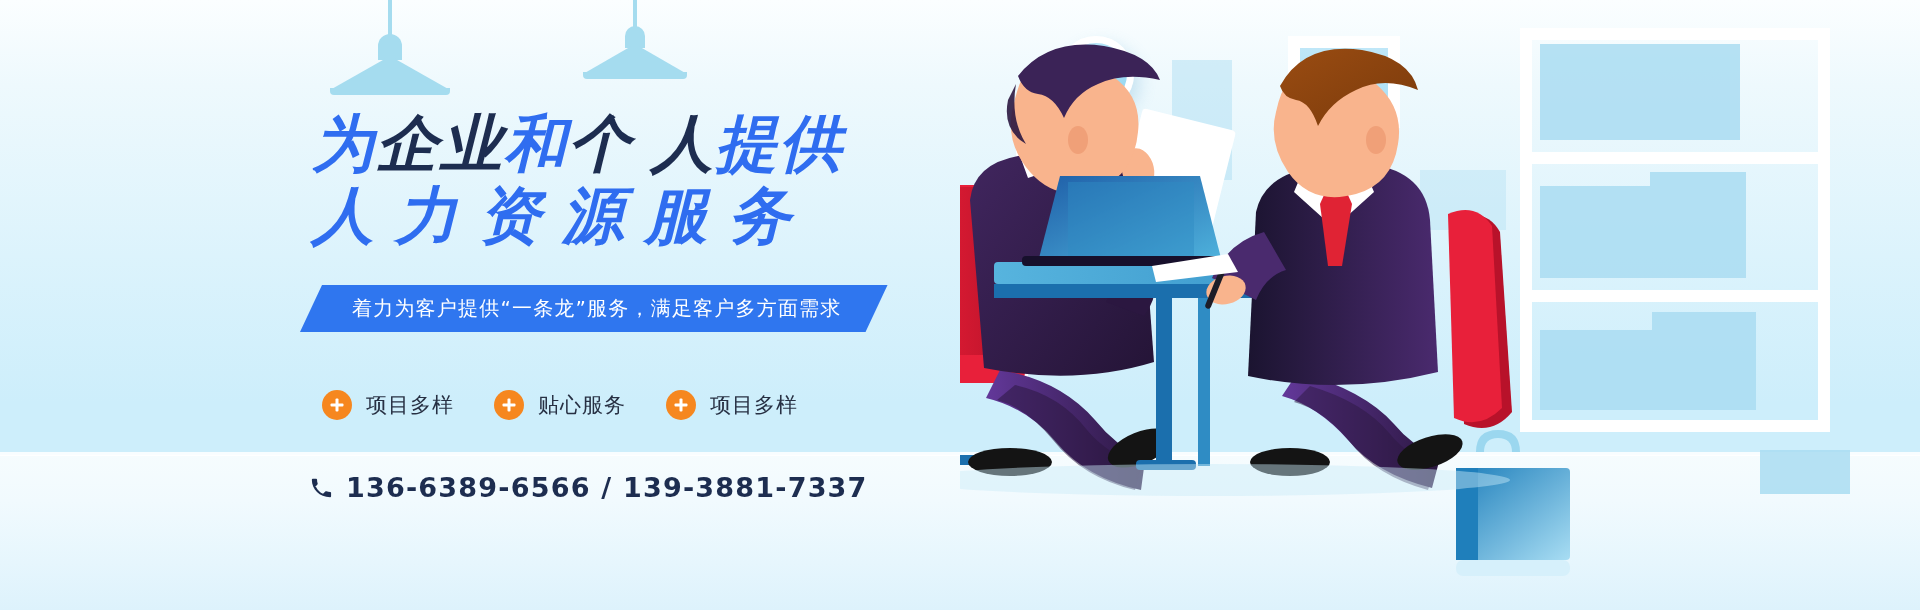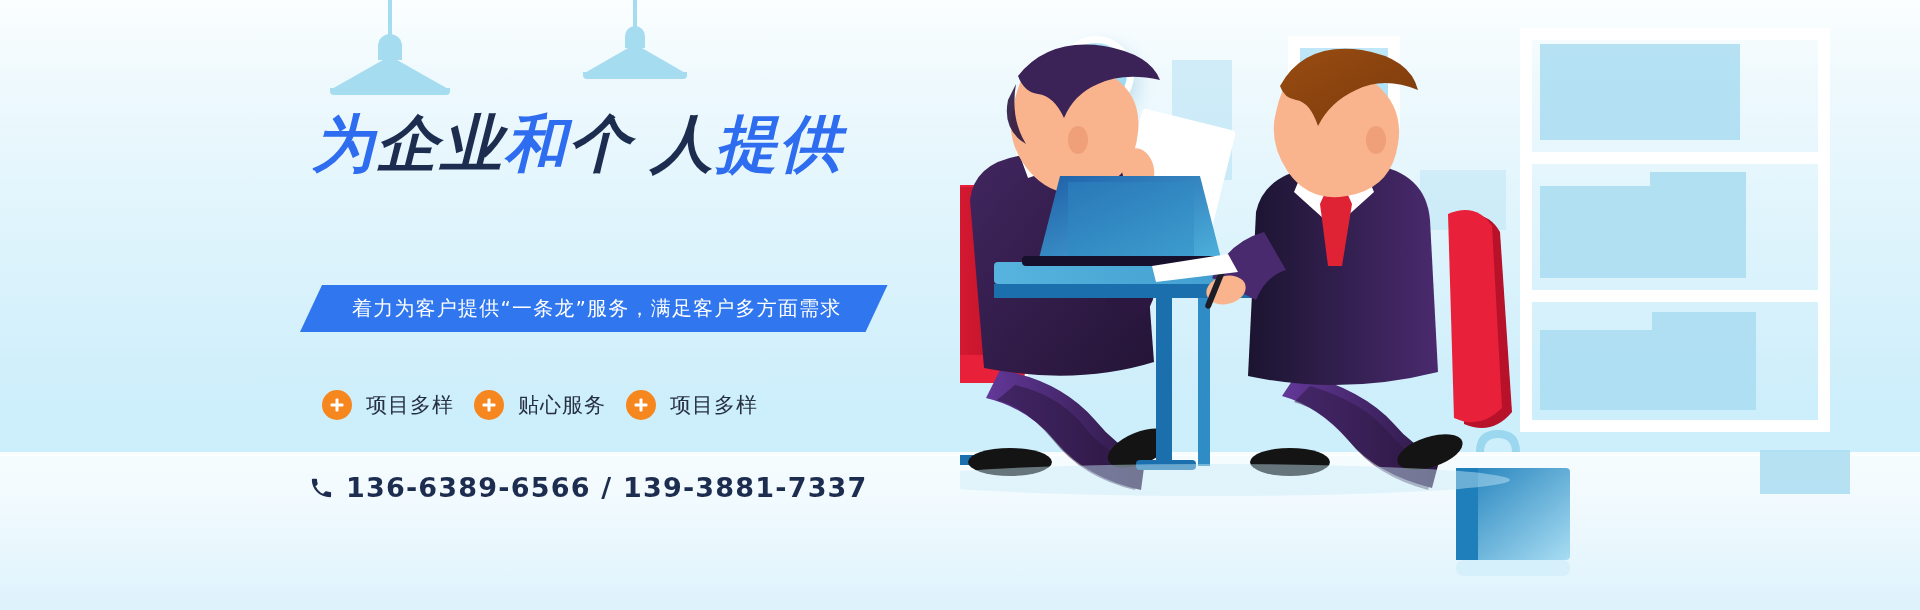--- a/index.html
+++ b/index.html
@@ -65,21 +65,21 @@
     position:absolute;left:300px;top:285px;height:47px;
     background:#2f76ef;
     clip-path:polygon(22px 0,100% 0,calc(100% - 22px) 100%,0 100%);
     padding:0 46px 0 52px;display:flex;align-items:center;text-align:center;
   }
   .subbar span{
     color:#ffffff;font-size:20px;letter-spacing:1.2px;white-space:nowrap;
     font-family:"DejaVu Sans","Liberation Sans",sans-serif;
   }
 
-  .features{position:absolute;left:322px;top:390px;display:flex;align-items:center;gap:20px;}
+  .features{position:absolute;left:322px;top:390px;display:flex;align-items:center;gap:40px;}
   .feature{display:flex;align-items:center;gap:14px;}
   .plus{
     width:30px;height:30px;border-radius:50%;background:#f6871f;
     position:relative;flex:none;
   }
   .plus:before,.plus:after{
     content:"";position:absolute;background:#ffffff;border-radius:1px;
     left:50%;top:50%;
   }
   .plus:before{width:13px;height:3px;transform:translate(-50%,-50%);}
@@ -157,20 +157,21 @@
     <div class="shelf-block" style="left:1172px;top:60px;width:60px;height:120px;opacity:.45;"></div>
     <div class="shelf-block" style="left:1420px;top:170px;width:86px;height:60px;opacity:.35;"></div>
   </div>
 
   <div class="copy">
 
     <div class="headline">
       <span>
         <span class="hl-blue">为</span><span class="hl-navy">企业</span><span class="hl-blue">和</span><span class="hl-navy">个 人</span><span class="hl-blue">提供</span>
       </span>
+      <span class="l2 hl-blue">人 力 资 源 服 务</span>
     </div>
 
     <div class="subbar">
       <span>着力为客户提供“一条龙”服务，满足客户多方面需求</span>
     </div>
 
     <div class="features">
       <div class="feature">
         <span class="plus"></span>
         <span class="feature-label">项目多样</span>

